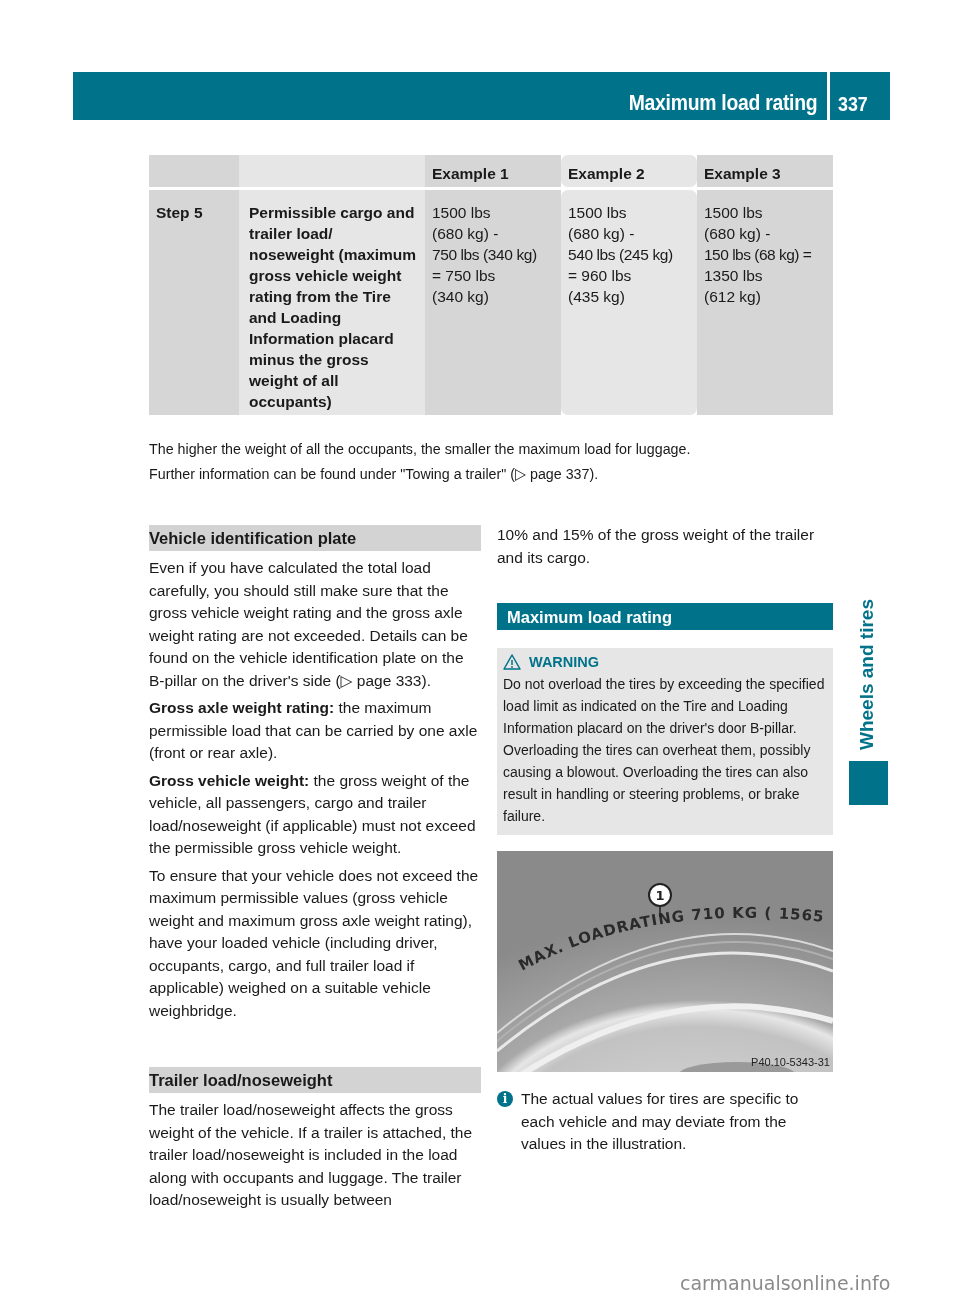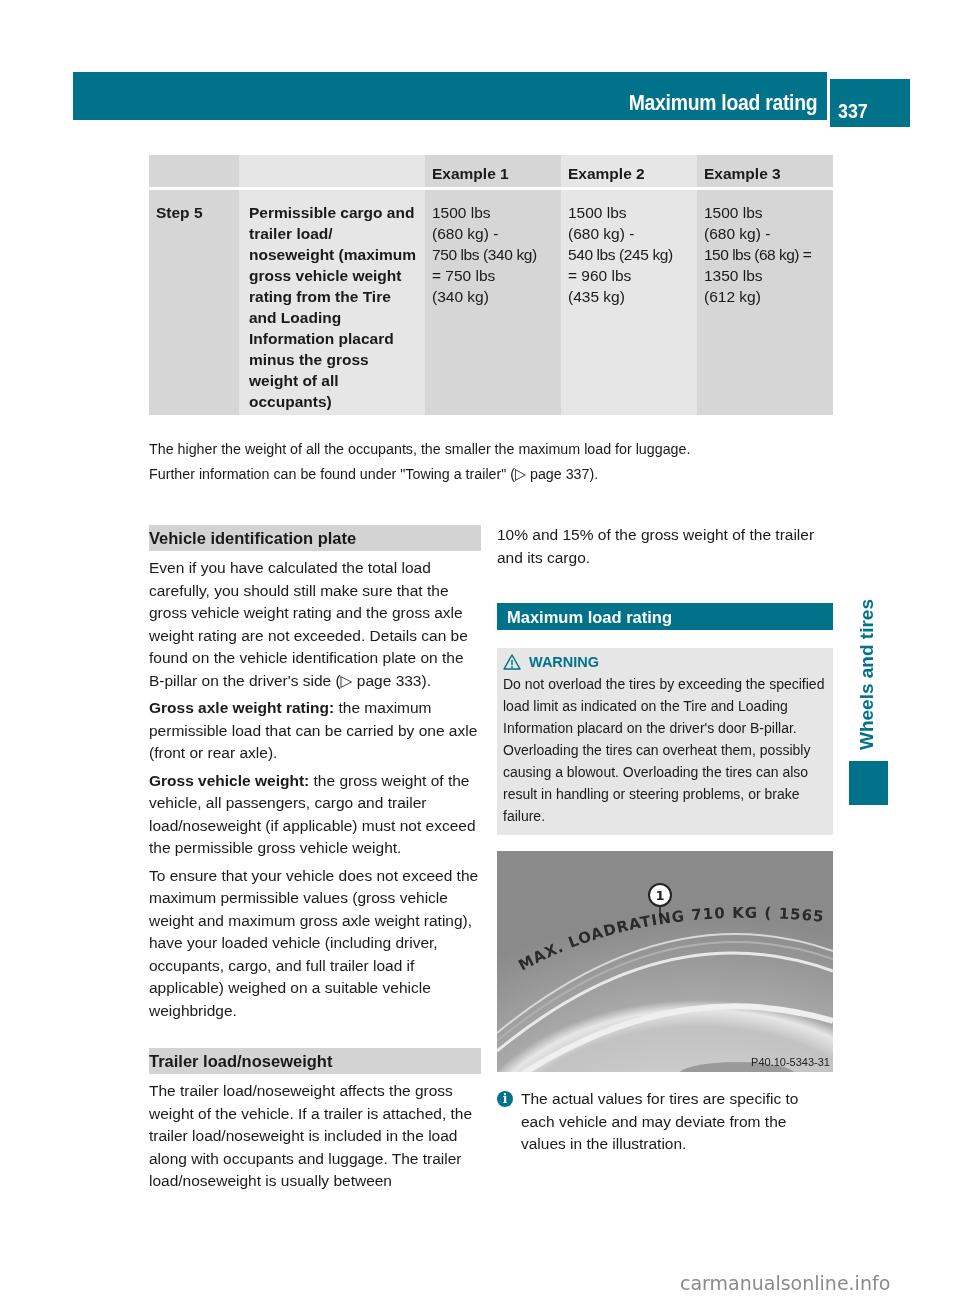--- a/index.html
+++ b/index.html
@@ -12,39 +12,39 @@
     position: absolute; left: 73px; top: 72px; width: 754px; height: 48px;
     background: #00738a; color: #fff;
   }
   .header-title {
     position: absolute; right: 10px; bottom: 4px;
     font-size: 22px; font-weight: bold; letter-spacing: -0.3px;
     font-family: "Liberation Sans Narrow", "Liberation Sans", sans-serif;
     transform: scaleX(0.88); transform-origin: right bottom;
   }
   .header-page {
-    position: absolute; left: 830px; top: 79px; width: 80px; height: 48px;
+    position: absolute; left: 830px; top: 72px; width: 60px; height: 48px;
     background: #00738a; color: #fff;
   }
   .header-page span {
     position: absolute; left: 8px; bottom: 4px; font-size: 21px; font-weight: bold;
     transform: scaleX(0.85); transform-origin: left bottom;
   }
 
   
   .tbl { position: absolute; left: 149px; top: 155px; width: 684px; }
   .tbl-row { display: flex; }
   .tbl-head { height: 32px; border-bottom: 3px solid #fff; }
   .tbl-body { height: 225px; }
   .cell { box-sizing: border-box; padding: 8px 7px 0 7px; font-size: 15.5px; line-height: 21px; }
   .tbl-head .cell { font-weight: bold; font-size: 15.5px; }
   .c0 { width: 90px; background: #d6d6d6; }
   .c1 { width: 186px; background: #e6e6e6; padding-left: 10px; }
   .c2 { width: 136px; background: #d6d6d6; }
-  .c3 { width: 136px; background: #e6e6e6; }
+  .c3 { width: 136px; background: #e6e6e6; border-radius: 7px; }
   .c4 { width: 136px; background: #d6d6d6; }
   .bold { font-weight: bold; }
   .tbl-body .cell { padding-top: 12px; }
 
   .para { position: absolute; font-size: 15.5px; line-height: 22px; margin: 0; }
   .full-para { left: 149px; width: 690px; transform: scaleX(0.92); transform-origin: left top; white-space: nowrap; }
 
   .col-left { position: absolute; left: 149px; top: 525px; width: 332px; }
   .col-right { position: absolute; left: 497px; top: 525px; width: 336px; }
 
@@ -142,21 +142,21 @@
 <p class="para full-para" style="top:438px;">The higher the weight of all the occupants, the smaller the maximum load for luggage.</p>
 <p class="para full-para" style="top:463px;">Further information can be found under "Towing a trailer" (▷ page 337).</p>
 
 <div class="col-left">
   <div class="sec-grey">Vehicle identification plate</div>
   <p class="body-text">Even if you have calculated the total load carefully, you should still make sure that the gross vehicle weight rating and the gross axle weight rating are not exceeded. Details can be found on the vehicle identification plate on the B-pillar on the driver's side (▷ page 333).</p>
   <p class="body-text"><b>Gross axle weight rating:</b><span> the maximum permissible load that can be carried by one axle (front or rear axle).</span></p>
   <p class="body-text"><b>Gross vehicle weight:</b><span> the gross weight of the vehicle, all passengers, cargo and trailer load/noseweight (if applicable) must not exceed the permissible gross vehicle weight.</span></p>
   <p class="body-text">To ensure that your vehicle does not exceed the maximum permissible values (gross vehicle weight and maximum gross axle weight rating), have your loaded vehicle (including driver, occupants, cargo, and full trailer load if applicable) weighed on a suitable vehicle weighbridge.</p>
 
-  <div class="sec-grey" style="margin-top:26px;">Trailer load/noseweight</div>
+  <div class="sec-grey" style="margin-top:45px;">Trailer load/noseweight</div>
   <p class="body-text">The trailer load/noseweight affects the gross weight of the vehicle. If a trailer is attached, the trailer load/noseweight is included in the load along with occupants and luggage. The trailer load/noseweight is usually between</p>
 </div>
 
 <div class="col-right">
   <p class="body-text" style="margin-top:-1px;">10% and 15% of the gross weight of the trailer and its cargo.</p>
   <div class="sec-teal" style="margin-top:34px;">Maximum load rating</div>
 
   <div class="warning">
     <div class="warning-head">
       <svg width="18" height="16" viewBox="0 0 18 16">

